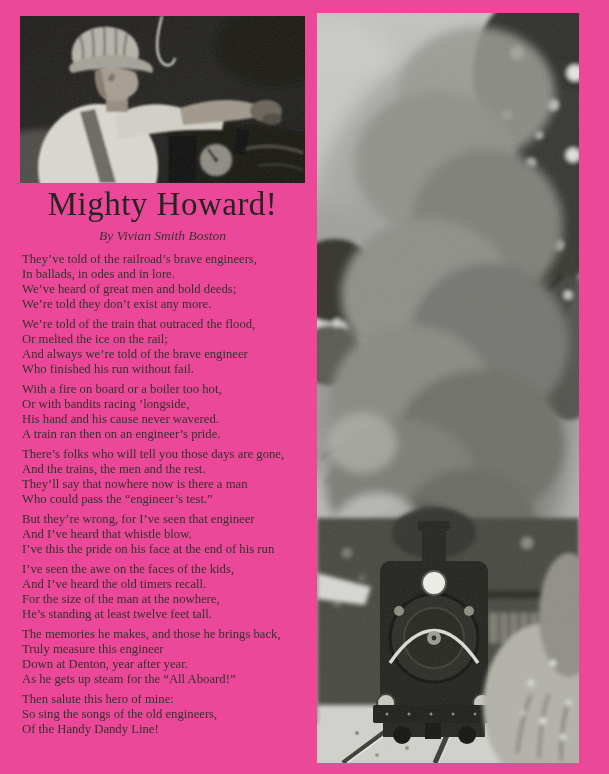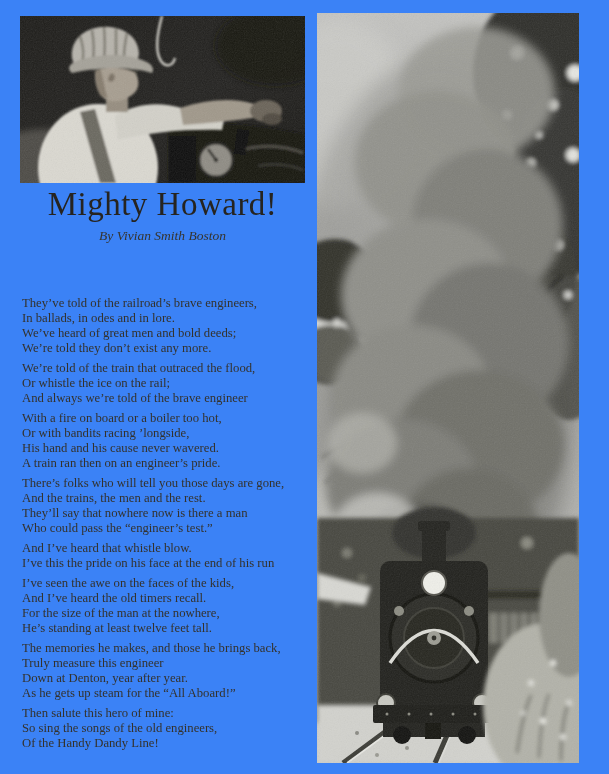--- a/index.html
+++ b/index.html
@@ -3,37 +3,37 @@
 <meta charset="utf-8">
 <style>
   html,body{margin:0;padding:0;}
   body{
     width:609px;height:774px;
     background:#f6f6f3;
     font-family:"Liberation Serif","DejaVu Serif",serif;
     color:#2f2d28;
     overflow:hidden;
   }
-  .page{position:relative;width:609px;height:774px;background:#3b82f6;}
+  .page{position:relative;width:609px;height:774px;background:#ec4899;}
   .photo{position:absolute;overflow:hidden;background:#222;}
   .photo svg{display:block;width:100%;height:100%;}
   .photo-engineer{left:20px;top:16px;width:285px;height:167px;}
   .photo-train{left:317px;top:13px;width:262px;height:750px;}
   .article-title{
     position:absolute;left:20px;top:186px;width:285px;
     text-align:center;font-size:33px;font-weight:500;letter-spacing:.5px;
     color:#262420;white-space:nowrap;
   }
   .byline{
     position:absolute;left:20px;top:228px;width:285px;
     text-align:center;font-style:italic;font-size:13.5px;color:#36342e;
   }
   .poem{
     position:absolute;left:22px;top:252px;width:294px;
-    font-size:12.7px;line-height:15px;color:#34322c;margin-top:44px;
+    font-size:12.7px;line-height:15px;color:#34322c;
   }
   .stanza{margin:0 0 5px 0;}
   .poem-line{white-space:nowrap;}
 </style>
 </head>
 <body>
 
 <div class="page">
 
   <div class="photo photo-engineer" title="black-and-white photo of an engineer in a striped cap reaching across a locomotive cab toward a gauge">
@@ -103,36 +103,38 @@
 
   <div class="poem">
       <div class="stanza">
         <div class="poem-line">They’ve told of the railroad’s brave engineers,</div>
         <div class="poem-line">In ballads, in odes and in lore.</div>
         <div class="poem-line">We’ve heard of great men and bold deeds;</div>
         <div class="poem-line">We’re told they don’t exist any more.</div>
       </div>
       <div class="stanza">
         <div class="poem-line">We’re told of the train that outraced the flood,</div>
-        <div class="poem-line">Or whistle the ice on the rail;</div>
+        <div class="poem-line">Or melted the ice on the rail;</div>
         <div class="poem-line">And always we’re told of the brave engineer</div>
+        <div class="poem-line">Who finished his run without fail.</div>
       </div>
       <div class="stanza">
         <div class="poem-line">With a fire on board or a boiler too hot,</div>
         <div class="poem-line">Or with bandits racing ’longside,</div>
         <div class="poem-line">His hand and his cause never wavered.</div>
         <div class="poem-line">A train ran then on an engineer’s pride.</div>
       </div>
       <div class="stanza">
         <div class="poem-line">There’s folks who will tell you those days are gone,</div>
         <div class="poem-line">And the trains, the men and the rest.</div>
         <div class="poem-line">They’ll say that nowhere now is there a man</div>
         <div class="poem-line">Who could pass the “engineer’s test.”</div>
       </div>
       <div class="stanza">
+        <div class="poem-line">But they’re wrong, for I’ve seen that engineer</div>
         <div class="poem-line">And I’ve heard that whistle blow.</div>
         <div class="poem-line">I’ve this the pride on his face at the end of his run</div>
       </div>
       <div class="stanza">
         <div class="poem-line">I’ve seen the awe on the faces of the kids,</div>
         <div class="poem-line">And I’ve heard the old timers recall.</div>
         <div class="poem-line">For the size of the man at the nowhere,</div>
         <div class="poem-line">He’s standing at least twelve feet tall.</div>
       </div>
       <div class="stanza">

